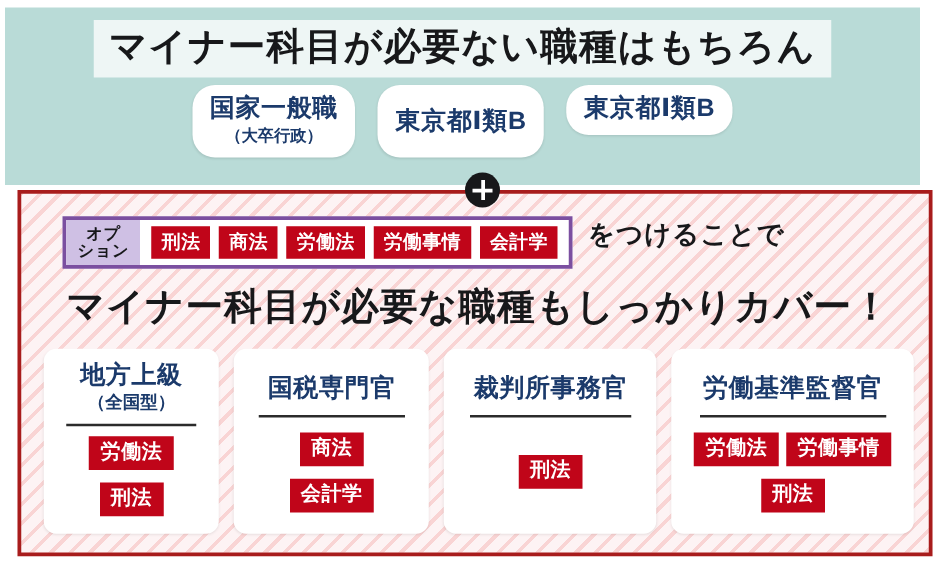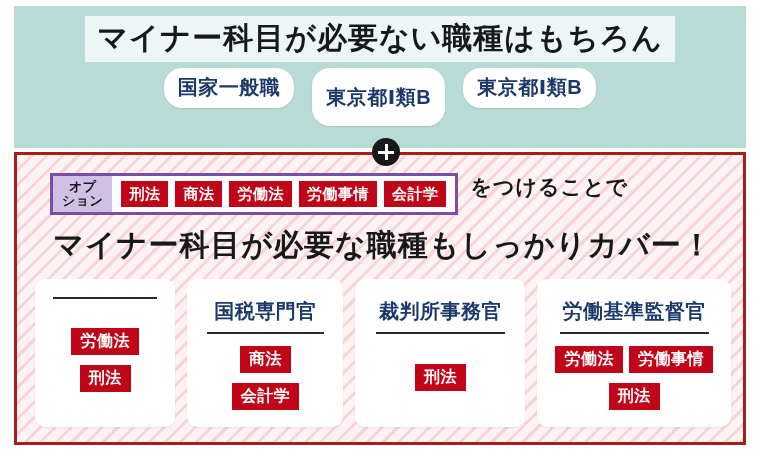--- a/index.html
+++ b/index.html
@@ -17,21 +17,21 @@
   #infographic {
     position: relative;
     width: 760px;
     height: 452px;
     background: #ffffff;
   }
 
   
   .top-panel {
     position: absolute;
-    left: 14px;
+    left: 4px;
     top: 6px;
     width: 732px;
     height: 142px;
     background: #b9dbd7;
     box-sizing: border-box;
   }
 
   .top-title-wrap {
     position: absolute;
     left: 0;
@@ -290,20 +290,21 @@
   <div class="top-panel">
 
     <div class="top-title-wrap">
       <span class="top-title">マイナー科目が必要ない職種はもちろん</span>
     </div>
 
     <div class="job-row">
 
       <div class="job-box">
         <span class="jb-main">国家一般職</span>
+        <span class="jb-sub">（大卒行政）</span>
       </div>
 
       <div class="job-box single">
         <span class="jb-main">東京都Ⅰ類B</span>
       </div>
 
       <div class="job-box">
         <span class="jb-main">東京都Ⅰ類B</span>
       </div>
 
@@ -332,20 +333,24 @@
 
       </div>
       <span class="option-suffix">をつけることで</span>
     </div>
 
     <div class="headline">マイナー科目が必要な職種もしっかりカバー！</div>
 
     <div class="card-row">
 
       <div class="card card-w1">
+        <div class="card-title">
+          <span class="ct-main">地方上級</span>
+          <span class="ct-sub">（全国型）</span>
+        </div>
         <div class="card-divider"></div>
         <div class="card-tags stacked">
           <span class="tag">労働法</span>
           <span class="tag-break"></span>
           <span class="tag">刑法</span>
         </div>
       </div>
 
       <div class="card card-w2">
         <div class="card-title pad-single">

